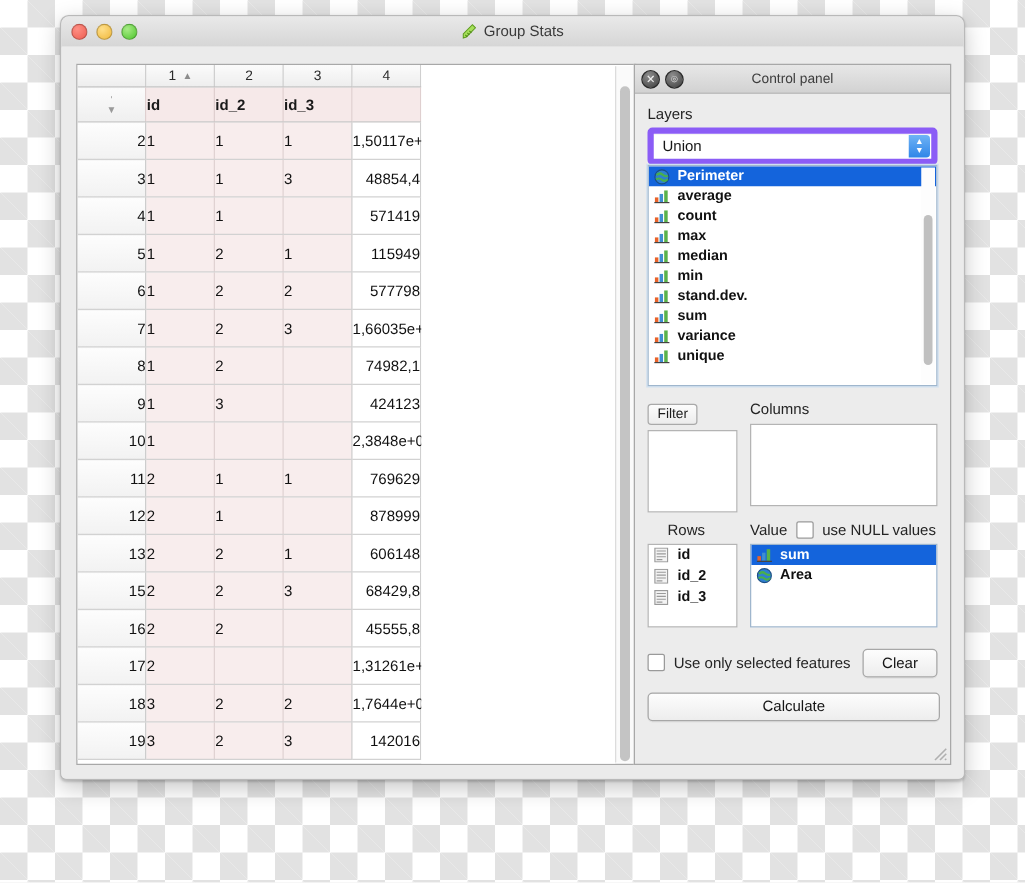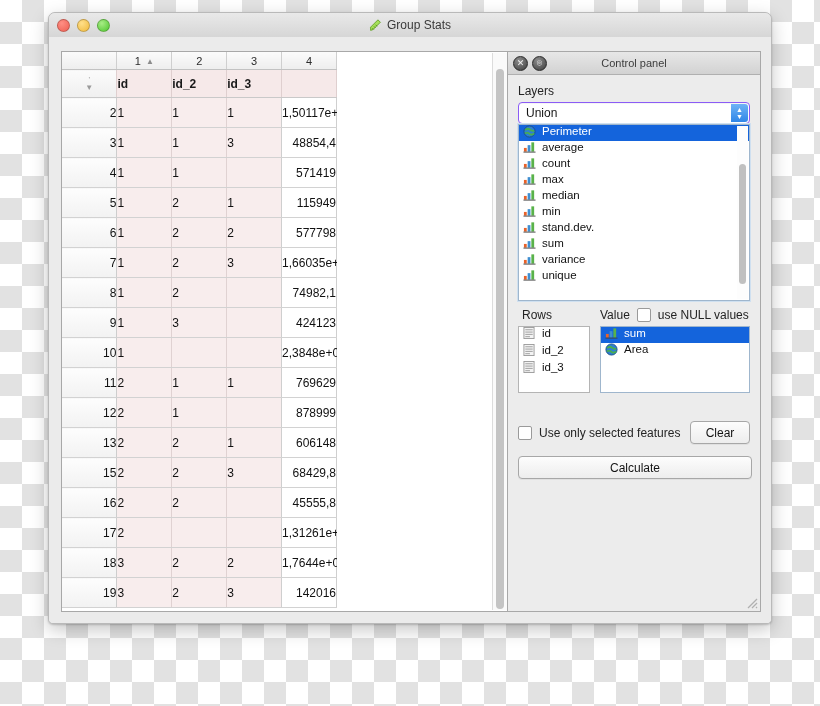--- a/index.html
+++ b/index.html
@@ -166,21 +166,21 @@
     color: #f0f0f0; font-size: 9px; line-height: 1;
   }
   .ctrl-body { position: absolute; left:0; right:0; top: 22px; bottom: 0; padding: 8px 10px; box-sizing: border-box; }
 
   .lbl { font-size: 12px; color: #242424; margin: 2px 0 4px 0; }
 
   .combo {
     position: relative;
     height: 20px;
     background: #ffffff;
-    border: 1px solid #8b5cf6;
+    border: 5px solid #8b5cf6;
     border-radius: 4px;
     display: flex; align-items: center;
     padding-left: 7px;
     font-size: 12px; color: #161616;
     box-shadow: inset 0 1px 0 rgba(0,0,0,0.04);
   }
   .combo .arrowbox {
     position: absolute; right: 1px; top: 1px; bottom: 1px; width: 17px;
     background: linear-gradient(to bottom, #6fb3f5, #2f86e8);
     border-radius: 0 3px 3px 0;
@@ -190,23 +190,23 @@
 
   .listbox {
     background: #ffffff;
     border: 1px solid #9fb6cd;
     box-shadow: 0 0 0 1px #cfe0f0;
     overflow: hidden;
     position: relative;
   }
   .fields-list { height: 175px; }
   .litem {
-    display: flex; align-items: flex-start; gap: 6px;
+    display: flex; align-items: center; gap: 6px;
     height: 16px; padding: 0 4px;
-    font-size: 11.5px; color: #111;
+    font-size: 11.5px; color: #111; font-weight: bold;
   }
   .litem.sel { background: #1464dc; color: #ffffff; }
   .ico { width: 13px; height: 12px; flex: 0 0 13px; }
 
   .list-scroll {
     position: absolute; right: 1px; top: 1px; width: 11px; bottom: 1px;
     background: #fdfdfd;
   }
   .list-scroll .t { position: absolute; left: 2px; width: 7px; background: #c0c0c0; border-radius: 4px; }
 
@@ -534,24 +534,36 @@
                       <line x1="0.5" y1="11.5" x2="13.5" y2="11.5" stroke="#444" stroke-width="1"></line>
                     </svg></span>
                   <span>unique</span>
                 </div>
               </div>
             <div class="list-scroll">
               <div class="t" style="top:38px; height:120px;"></div>
             </div>
           </div>
 
+          <div class="row2">
+            <div style="width:72px">
+              <div style="margin:4px 0 4px 0">
+                <span class="filter-btn">Filter</span>
+              </div>
+              <div class="whitebox" style="height:64px"></div>
+            </div>
+            <div style="flex:1">
+              <div class="lbl" style="margin:3px 0 5px 0">Columns</div>
+              <div class="whitebox" style="height:64px"></div>
+            </div>
+          </div>
 
           <div class="row2" style="margin-top:7px">
             <div style="width:72px">
-              <div class="lbl" style="margin:0 0 4px 4px">Rows</div>
+              <div class="lbl" style="margin:0 0 4px 16px">Rows</div>
               <div class="whitebox rows-list" style="height:65px; overflow:hidden">
                 <div id="rows-items">
                     <div class="litem">
                       <span class="ico"><svg viewBox="0 0 12 13" width="12" height="12">
                           <rect x="0.5" y="0.5" width="11" height="12" fill="#f3f3f3" stroke="#9a9a9a"></rect>
                           <line x1="2" y1="3" x2="10" y2="3" stroke="#9a9a9a" stroke-width="1"></line>
                           <line x1="2" y1="5.5" x2="10" y2="5.5" stroke="#9a9a9a" stroke-width="1"></line>
                           <line x1="2" y1="8" x2="10" y2="8" stroke="#9a9a9a" stroke-width="1"></line>
                           <line x1="2" y1="10.5" x2="7" y2="10.5" stroke="#9a9a9a" stroke-width="1"></line>
                         </svg></span>
@@ -603,21 +615,21 @@
                           <path d="M2.5 5.5 Q5 3 7.5 5 T12 6" fill="none" stroke="#49b04a" stroke-width="2"></path>
                           <path d="M2 9 Q5 7.5 7 9.5 T12 9" fill="none" stroke="#49b04a" stroke-width="1.8"></path>
                         </svg></span>
                       <span>Area</span>
                     </div>
                   </div>
               </div>
             </div>
           </div>
 
-          <div style="display:flex; align-items:center; margin-top:28px">
+          <div style="display:flex; align-items:center; margin-top:17px">
             <span class="chk"></span>
             <span class="lbl" style="margin:0 0 0 7px; flex:1">Use only selected features</span>
             <span class="btn" style="width:58px">Clear</span>
           </div>
 
           <div style="margin-top:12px">
             <span class="btn" style="width:100%">Calculate</span>
           </div>
 
         </div>

